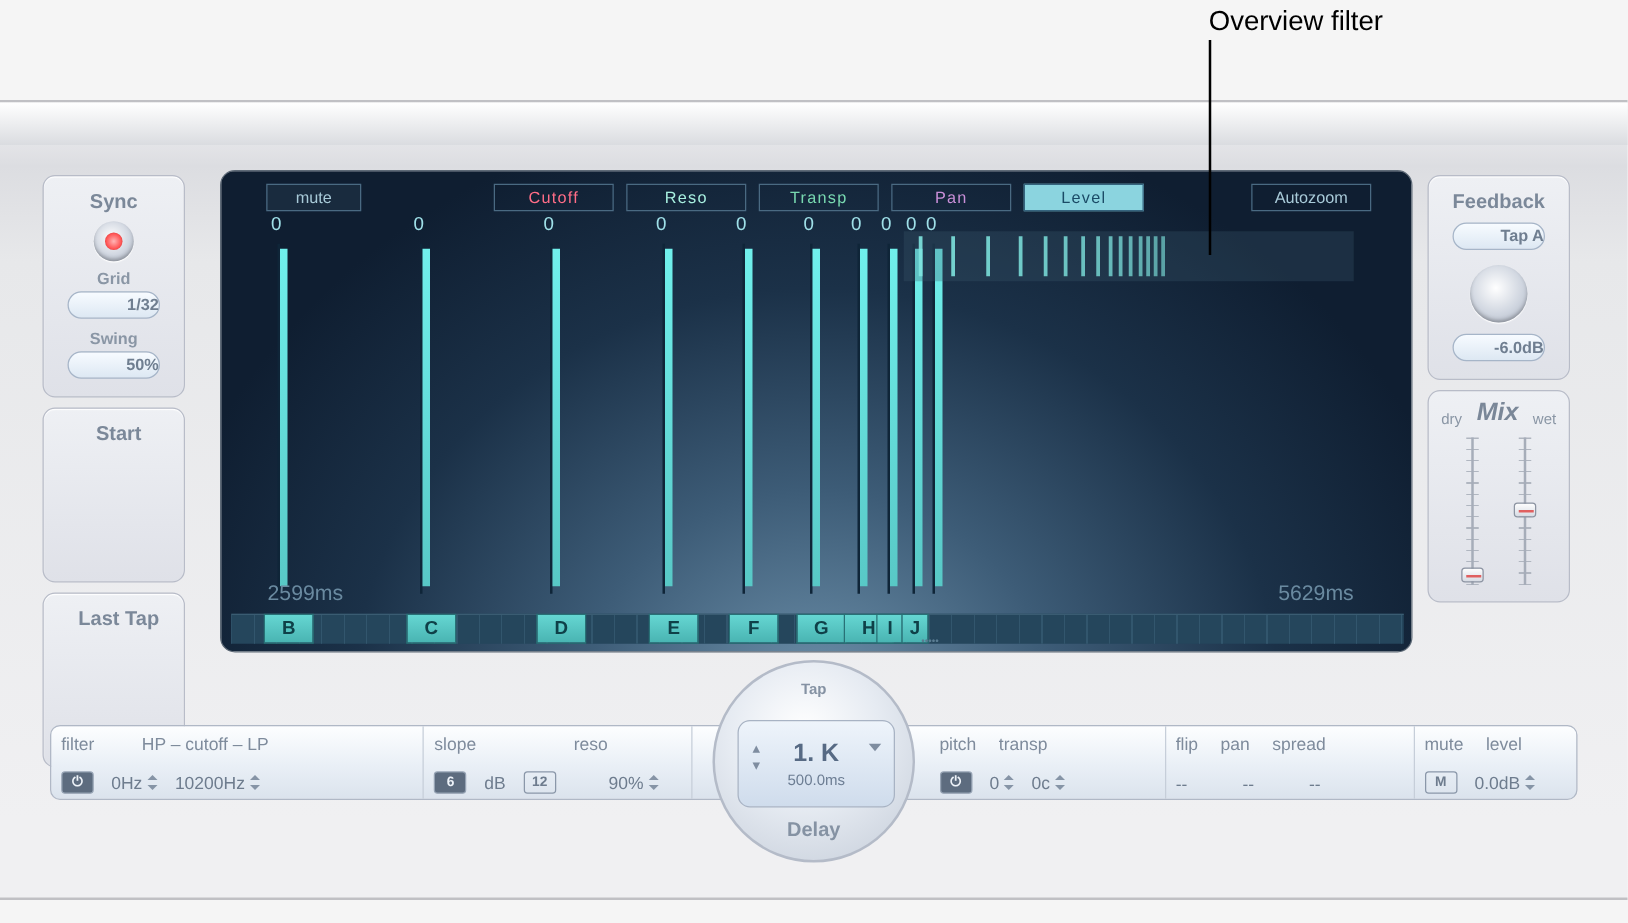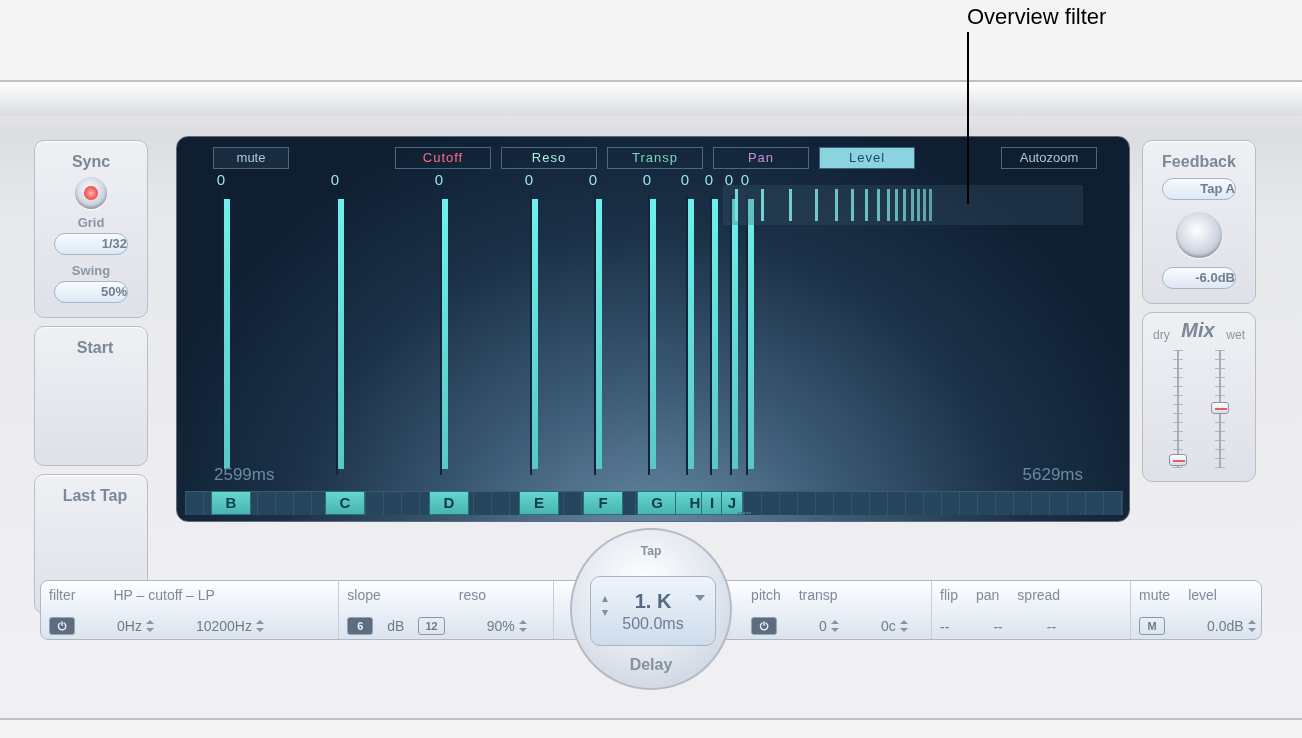--- a/index.html
+++ b/index.html
@@ -311,21 +311,21 @@
   background:#7a8aa0; color:#eef3f9; font-size:11px; font-weight:bold;
   border-radius:3px;
 }
 .chip.dark{ background:#5d6c7f; }
 .chip.outl{ background:transparent; color:#6e7c8e; border:1px solid #8a97a9;}
 .arrow::after{
   content:"";
   display:inline-block; margin-left:4px; width:0; height:0;
   border-left:4px solid transparent; border-right:4px solid transparent;
 }
-.arrow.bi{ position:relative; padding-right:12px;margin-left:28px;}
+.arrow.bi{ position:relative; padding-right:12px;}
 .arrow.bi::before{content:"";position:absolute;right:0;top:2px;width:0;height:0;border-left:4px solid transparent;border-right:4px solid transparent;border-bottom:4px solid #8694a6;}
 .arrow.bi::after{position:absolute;right:0;bottom:2px;border-top:4px solid #8694a6;}
 
 
 .medallion {
   position:absolute;
   left: 570px; top: 446px;
   width: 162px; height: 162px;
   border-radius: 50%;
   background: radial-gradient(circle at 45% 35%, #ffffff, #e6ebf2 45%, #c4ccd8);
@@ -336,21 +336,21 @@
 .medallion .lbltop{position:absolute; left:0; width:100%; top:14px; color:#8592a3; font-size:12px; font-weight:600;}
 .medallion .lblbot{position:absolute; left:0; width:100%; bottom:14px; color:#8592a3; font-size:16px; font-weight:600;}
 .medallion .inner {
   position:absolute; left:18px; top:46px; width:126px; height:70px;
   background: linear-gradient(#eef4fb,#cfdcec);
   border:1px solid #a8b3c4;
   border-radius:10px;
   display:flex; flex-direction:column; align-items:center; justify-content:center;
 }
 .medallion .inner .val1{ color:#576a84; font-size:20px; font-weight:bold;}
-.medallion .inner .val2{ color:#6c7d93; font-size:16px; margin-top:2px;}
+.medallion .inner .val2{ color:#6c7d93; font-size:12px; margin-top:2px;}
 .medallion .inner .carets{
   position:absolute; left:8px; top:14px; width:12px; font-size:12px; color:#7f8da0;
 }
 .medallion .inner .caretd{ position:absolute; right:10px; top:18px;width:0;height:0;border-left:5px solid transparent;border-right:5px solid transparent;border-top:6px solid #7f8da0;}
 
 </style>
 </head>
 <body>
 
 <div class="callout">Overview filter</div>

